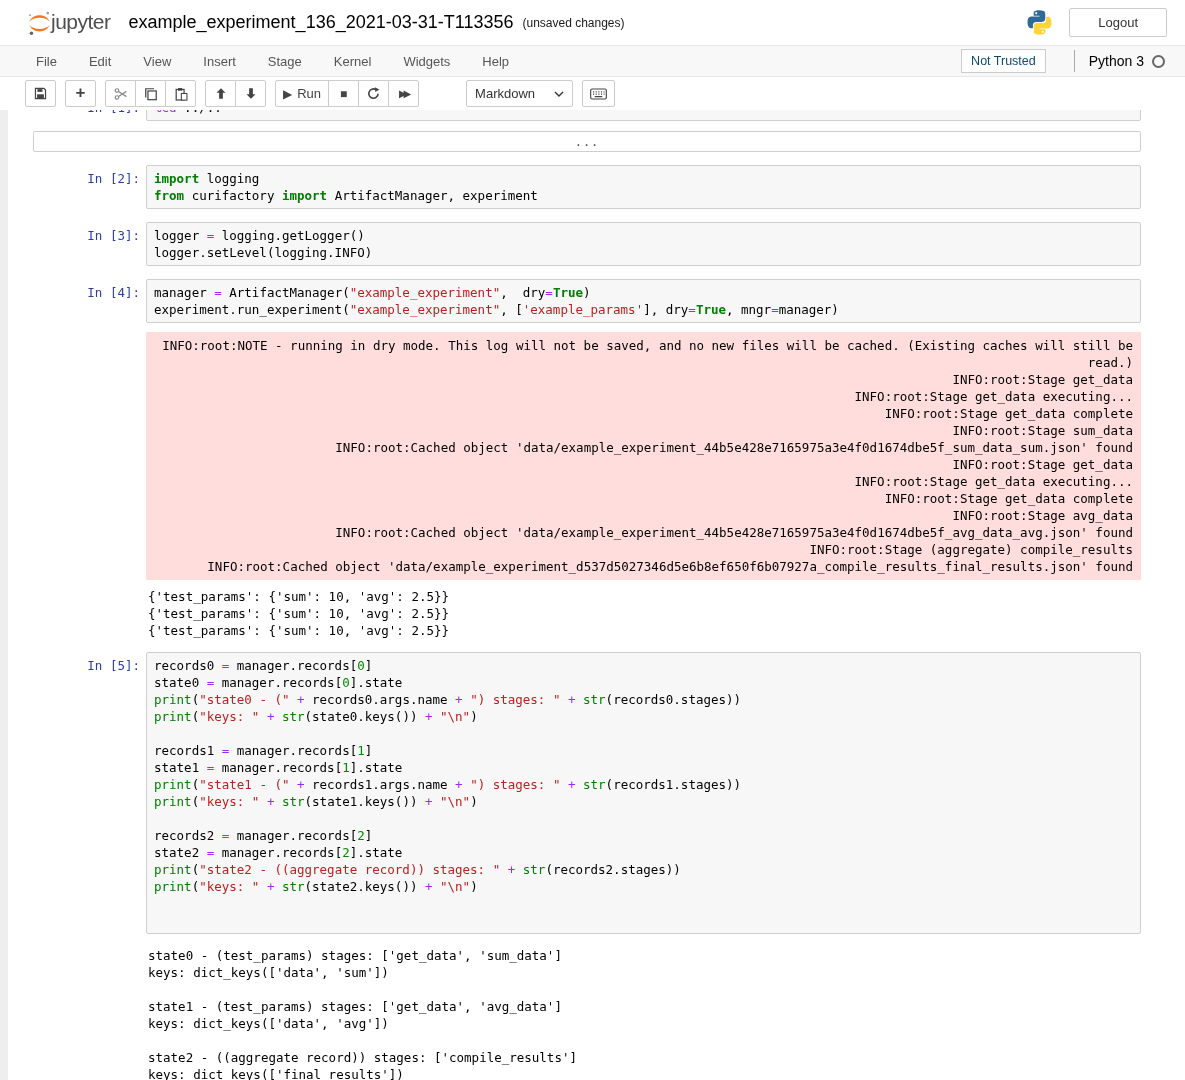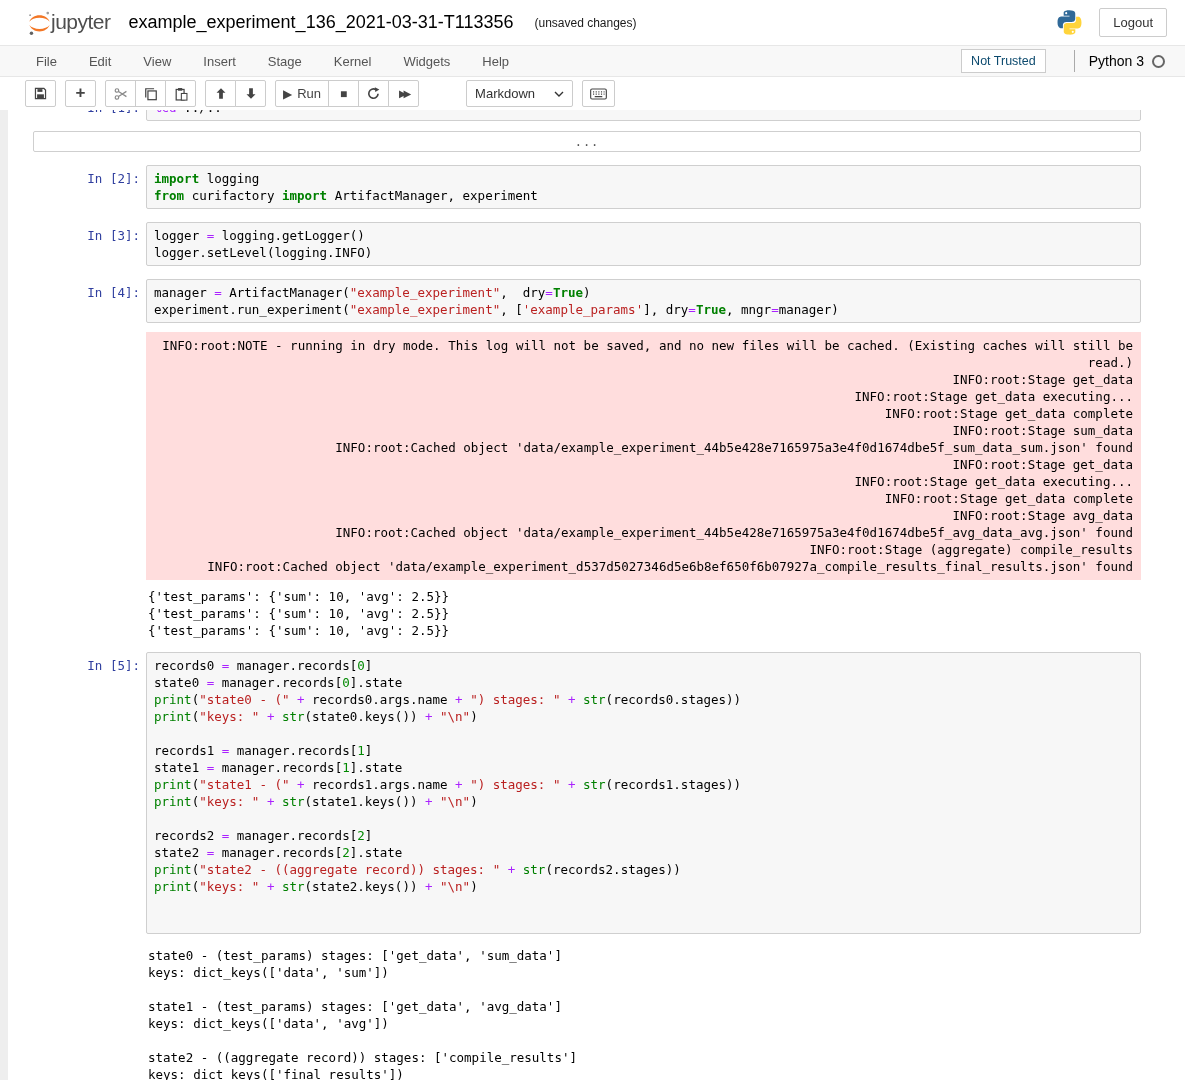--- a/index.html
+++ b/index.html
@@ -11,25 +11,25 @@
 
   
   #header {
     height:45px; display:flex; align-items:center; justify-content:space-between;
     padding:0 18px 0 28px; background:#fff;
   }
   .header-left { display:flex; align-items:center; }
   .logo { display:flex; align-items:flex-start; cursor:pointer; }
   .logo-text { font-size:21px; color:#4e4e4e; letter-spacing:-0.5px; }
   .nb-title { font-size:18px; color:#000; margin-left:18px; cursor:text; }
-  .autosave { font-size:12px; color:#1a1a1a; margin-left:21px; }
+  .autosave { font-size:12px; color:#1a1a1a; margin-left:9px; }
   .header-right { display:flex; align-items:center; gap:16px; }
   .logout-btn {
     font-size:13px; color:#333; background:#fff; border:1px solid #ccc;
-    border-radius:2px; padding:6px 13px; cursor:pointer; font-family:inherit;
+    border-radius:2px; padding:6px 28px; cursor:pointer; font-family:inherit;
   }
 
   
   #menubar {
     height:32px; background:#f8f8f8;
     border-top:1px solid #e7e7e7; border-bottom:1px solid #e7e7e7;
     display:flex; align-items:center; padding:0 16px 0 20px;
   }
   .menu-item { font-size:13px; color:#555; padding:8px 16px; cursor:pointer; }
   .menubar-right { margin-left:auto; display:flex; align-items:center; }

